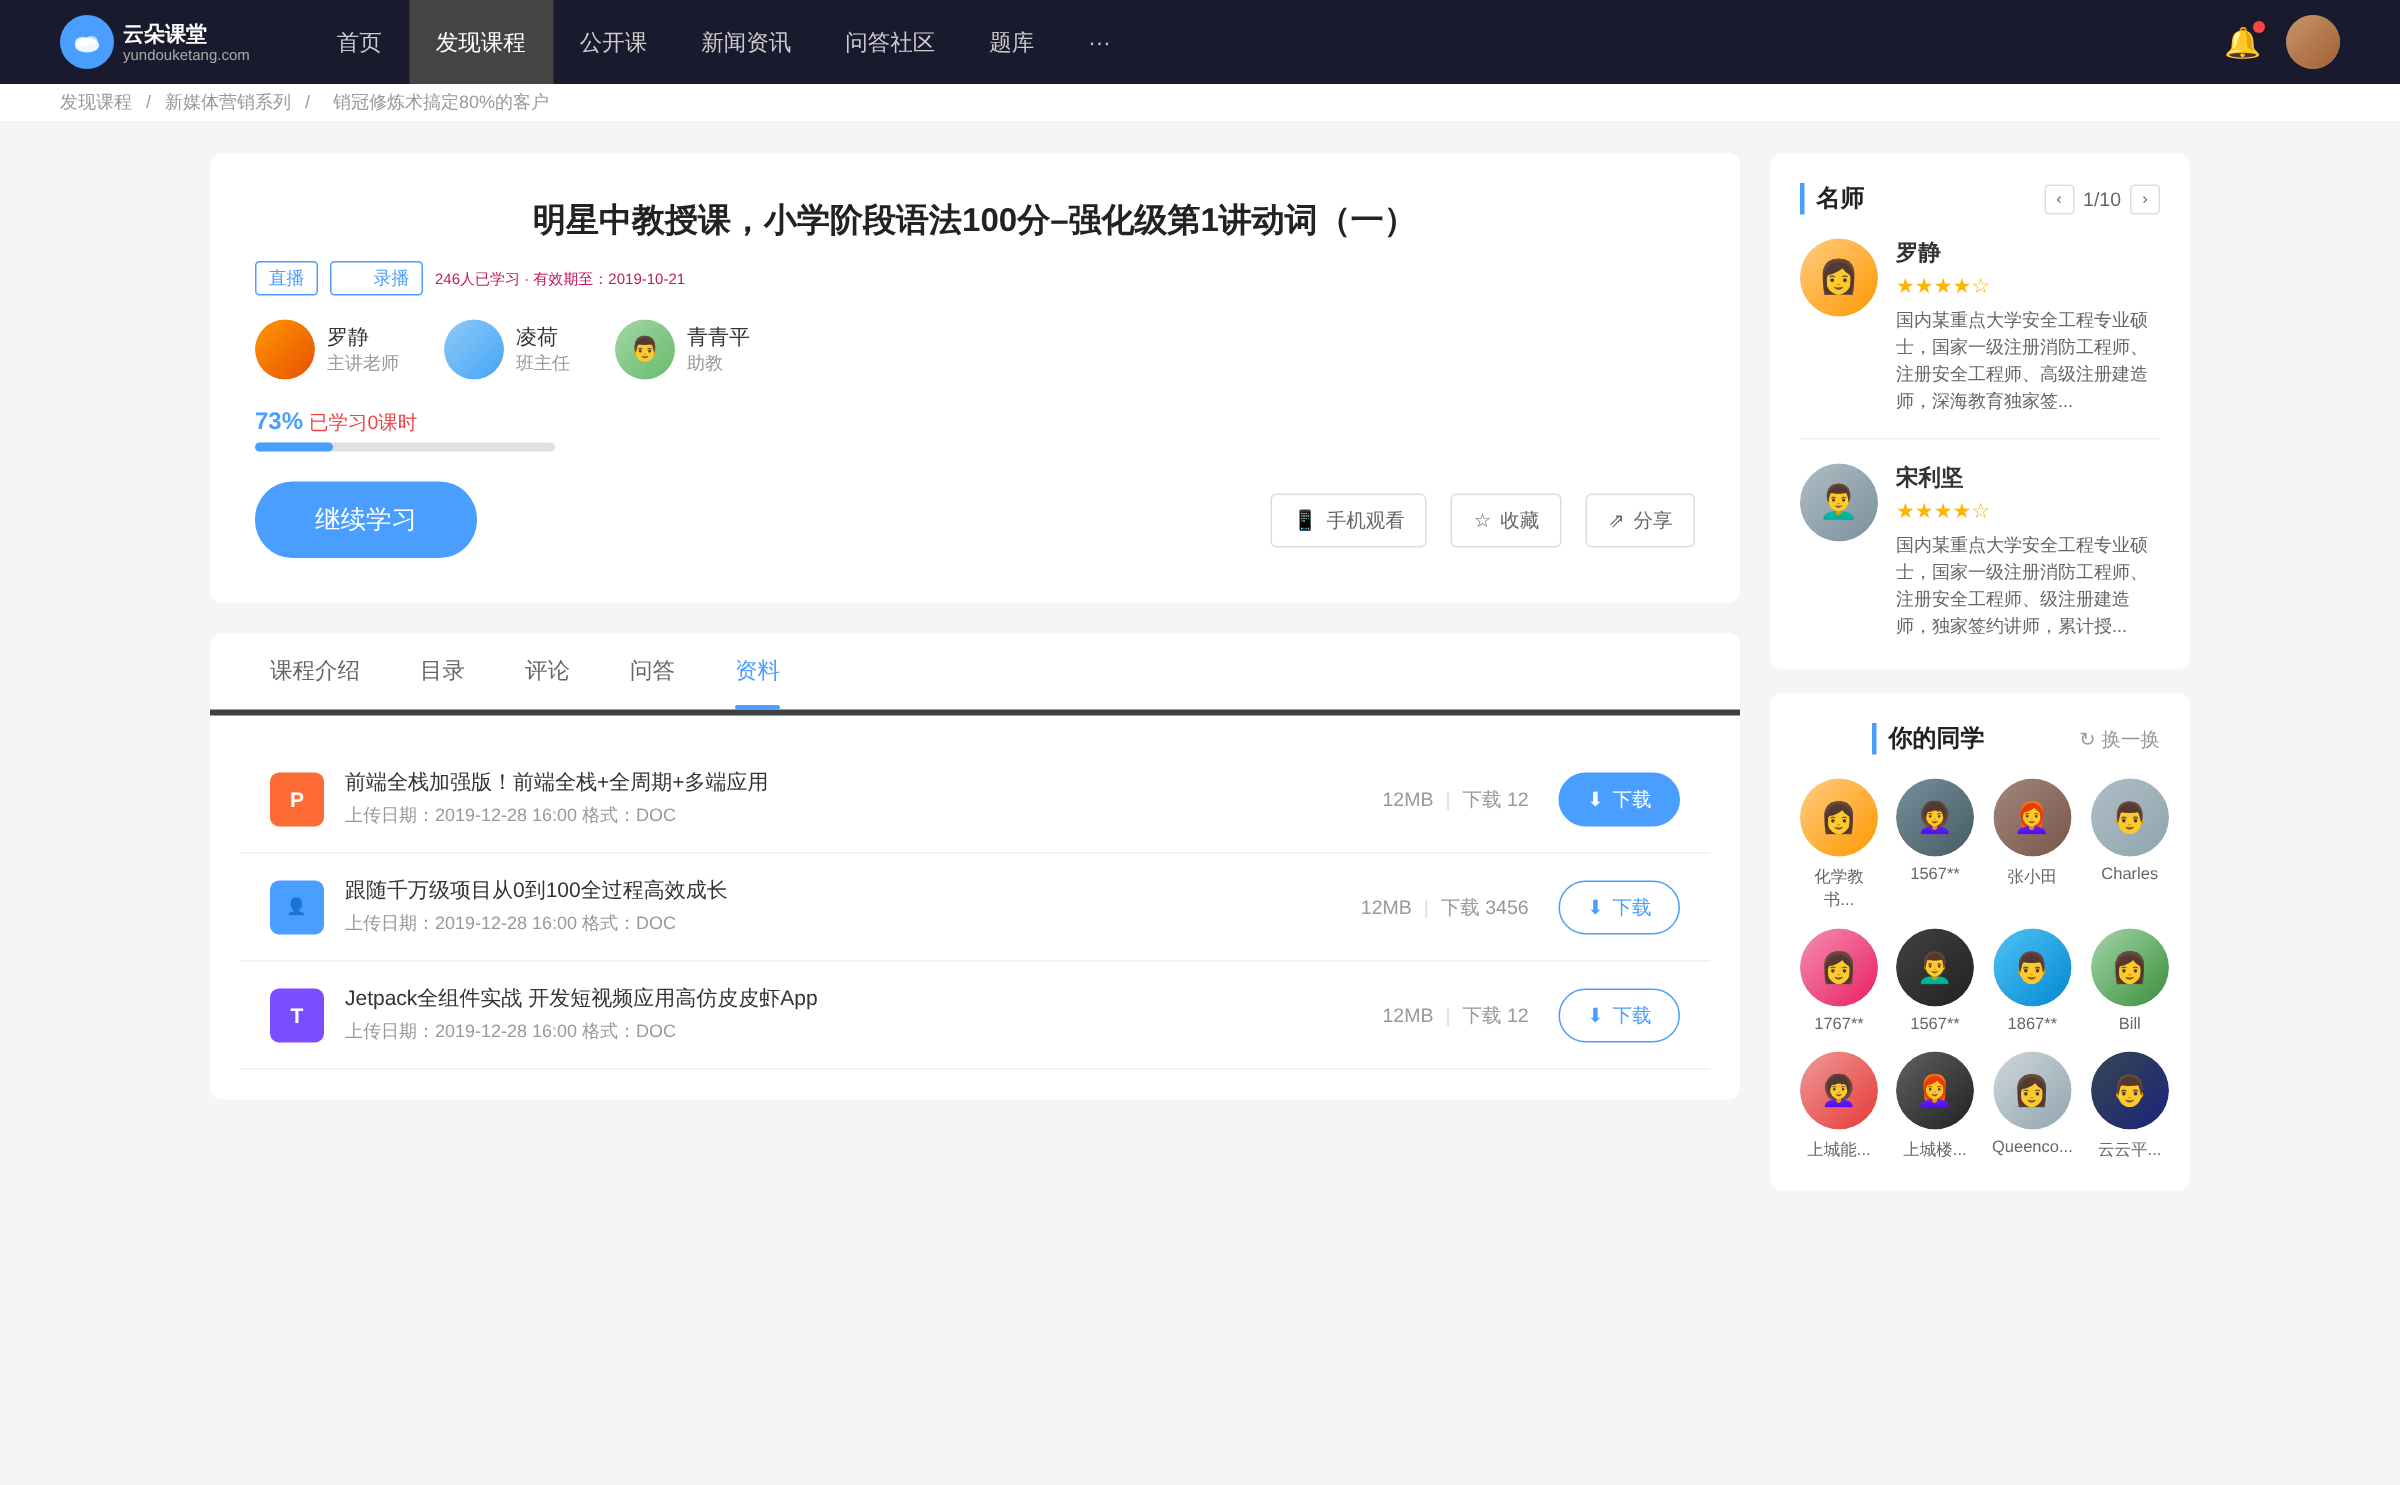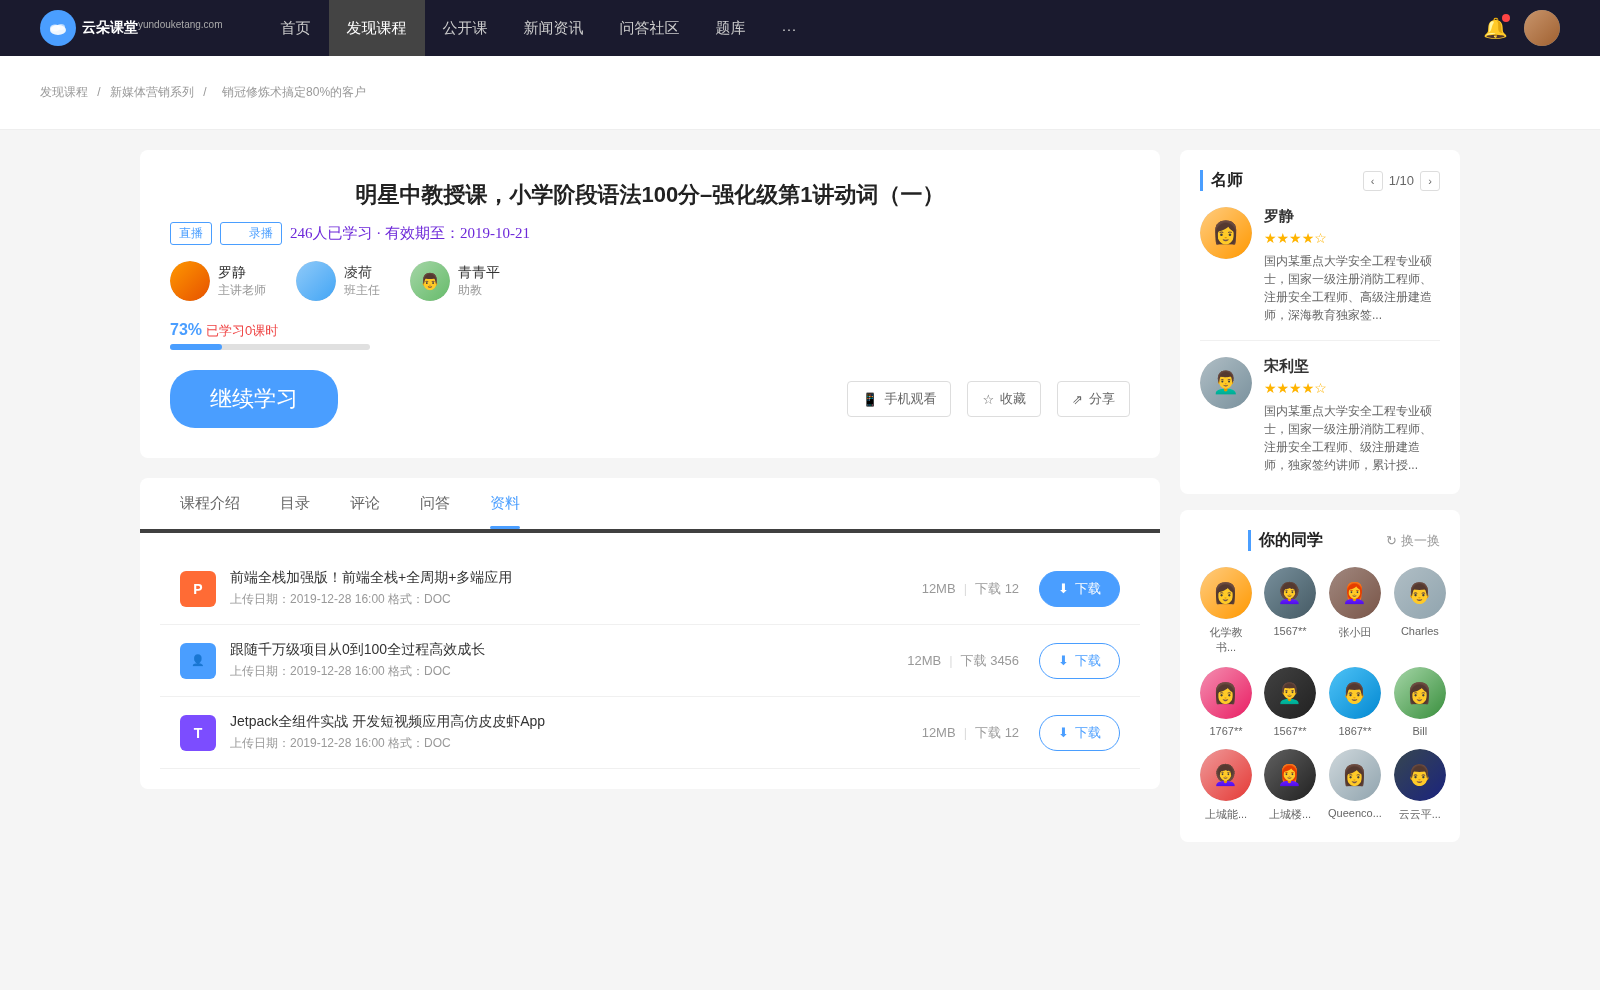--- a/index.html
+++ b/index.html
@@ -12,50 +12,50 @@
     .nav-items { display: flex; gap: 0; flex: 1; }
     .nav-item { color: #ccc; padding: 0 18px; height: 56px; display: flex; align-items: center; cursor: pointer; font-size: 15px; text-align: right; }
     .nav-item:hover, .nav-item.active { color: white; background: #333; }
     .nav-item.active { background: #444; }
     .nav-right { margin-left: auto; display: flex; align-items: center; gap: 16px; }
     .nav-bell { color: #ccc; font-size: 20px; cursor: pointer; position: relative; }
     .nav-bell-dot { width: 8px; height: 8px; background: #ff4444; border-radius: 50%; position: absolute; top: -2px; right: -2px; }
     .nav-avatar { width: 36px; height: 36px; border-radius: 50%; background: #888; overflow: hidden; cursor: pointer; }
 
     
-    .breadcrumb { background: white; border-bottom: 1px solid #eee; padding: 28px 40px; font-size: 12px; color: #999; }
+    .breadcrumb { background: white; border-bottom: 1px solid #eee; padding: 4px 40px; font-size: 12px; color: #999; }
     .breadcrumb a { color: #999; text-decoration: none; }
     .breadcrumb span { margin: 0 6px; }
 
     
     .main { max-width: 1400px; margin: 0 auto; padding: 20px 40px; display: flex; gap: 20px; }
 
     
     .content-left { flex: 1; }
 
     
     .course-card { background: white; border-radius: 8px; padding: 30px; margin-bottom: 20px; }
     .course-title { font-size: 22px; font-weight: bold; color: #222; margin-bottom: 12px; text-align: center; }
     .course-badges { display: flex; align-items: center; gap: 8px; margin-bottom: 16px; }
     .badge { padding: 2px 8px; border-radius: 3px; font-size: 12px; border: 1px solid; }
     .badge-live { color: #4a9eff; border-color: #4a9eff; }
     .badge-record { color: #4a9eff; border-color: #4a9eff; padding-left: 28px; }
-    .course-meta { color: #6d28d9; font-size: 15px; font-family: Liberation Serif, serif; }
+    .course-meta { color: #be185d; font-size: 10px; }
     .course-teachers { display: flex; gap: 30px; margin-bottom: 20px; align-items: center; }
     .teacher-item { display: flex; align-items: center; gap: 8px; }
     .teacher-avatar { width: 40px; height: 40px; border-radius: 50%; background: #ddd; overflow: hidden; }
     .teacher-info .name { font-size: 14px; color: #333; font-weight: 500; }
     .teacher-info .role { font-size: 12px; color: #999; }
     .progress-section { margin-bottom: 20px; }
     .progress-label { color: #4a9eff; font-size: 16px; font-weight: bold; margin-bottom: 6px; }
     .progress-sub { color: #ef4444; font-size: 13px; margin-left: 0; }
     .progress-bar-bg { width: 200px; height: 6px; background: #e0e0e0; border-radius: 3px; margin-top: 4px; }
     .progress-bar-fill { height: 100%; background: #4a9eff; border-radius: 3px; }
     .course-actions { display: flex; align-items: center; gap: 20px; }
-    .btn-continue { background: #4a9eff; color: white; border: none; border-radius: 25px; padding: 14px 40px; font-size: 22px; cursor: pointer; font-weight: 500; }
+    .btn-continue { background: #4a9eff; color: white; border: none; border-radius: 25px; padding: 14px 40px; font-size: 17px; cursor: pointer; font-weight: 500; }
     .action-buttons { margin-left: auto; display: flex; gap: 16px; }
     .action-btn { display: flex; align-items: center; gap: 6px; color: #666; cursor: pointer; font-size: 13px; border: 1px solid #ddd; padding: 8px 14px; border-radius: 4px; }
 
     
     .tabs-section { background: white; border-radius: 8px; padding: 0; }
     .tabs-header { display: flex; border-bottom: 4px solid #404040; padding: 0 20px; }
     .tab-item { padding: 16px 20px; cursor: pointer; color: #666; font-size: 15px; position: relative; }
     .tab-item.active { color: #4a9eff; }
     .tab-item.active::after { content: ''; position: absolute; bottom: 0; left: 50%; transform: translateX(-50%); width: 30px; height: 3px; background: #4a9eff; border-radius: 2px; }
     .tab-content { padding: 20px; }
@@ -103,21 +103,21 @@
 
 <nav class="nav">
   <div class="nav-logo">
     <div class="nav-logo-icon">
       <svg width="22" height="22" viewBox="0 0 22 22" fill="none">
         <ellipse cx="11" cy="13" rx="8" ry="5" fill="white" opacity="0.9"></ellipse>
         <ellipse cx="8" cy="11" rx="5" ry="3.5" fill="white" opacity="0.7"></ellipse>
         <ellipse cx="14" cy="10" rx="4" ry="3" fill="white" opacity="0.6"></ellipse>
       </svg>
     </div>
-    <div style="display:flex;flex-direction:row;">
+    <div style="display:flex;flex-direction:column;">
       <span style="color:white;font-size:14px;font-weight:bold;">云朵课堂</span>
       <span style="color:#aaa;font-size:10px;">yundouketang.com</span>
     </div>
   </div>
   <div class="nav-items">
     <div class="nav-item">首页</div>
     <div class="nav-item active">发现课程</div>
     <div class="nav-item">公开课</div>
     <div class="nav-item">新闻资讯</div>
     <div class="nav-item">问答社区</div>

